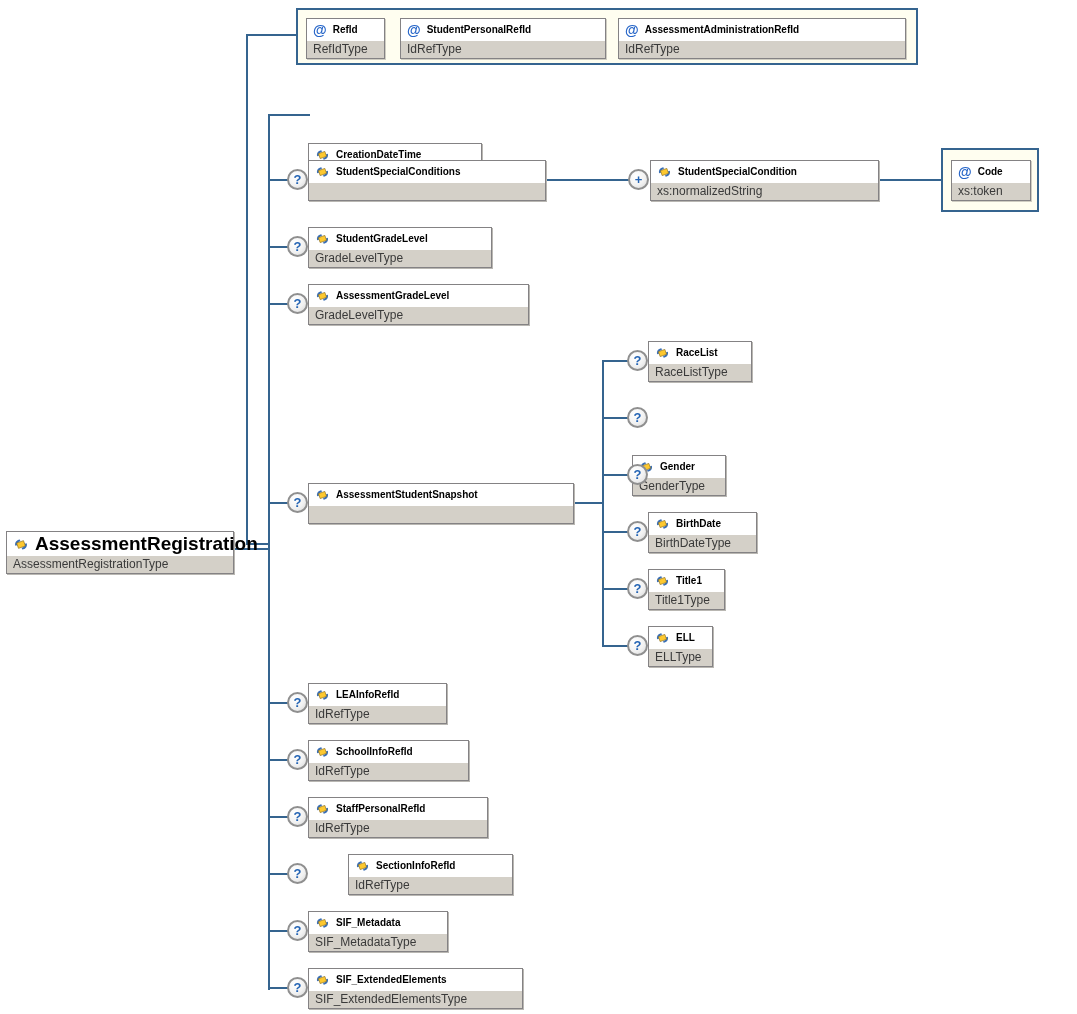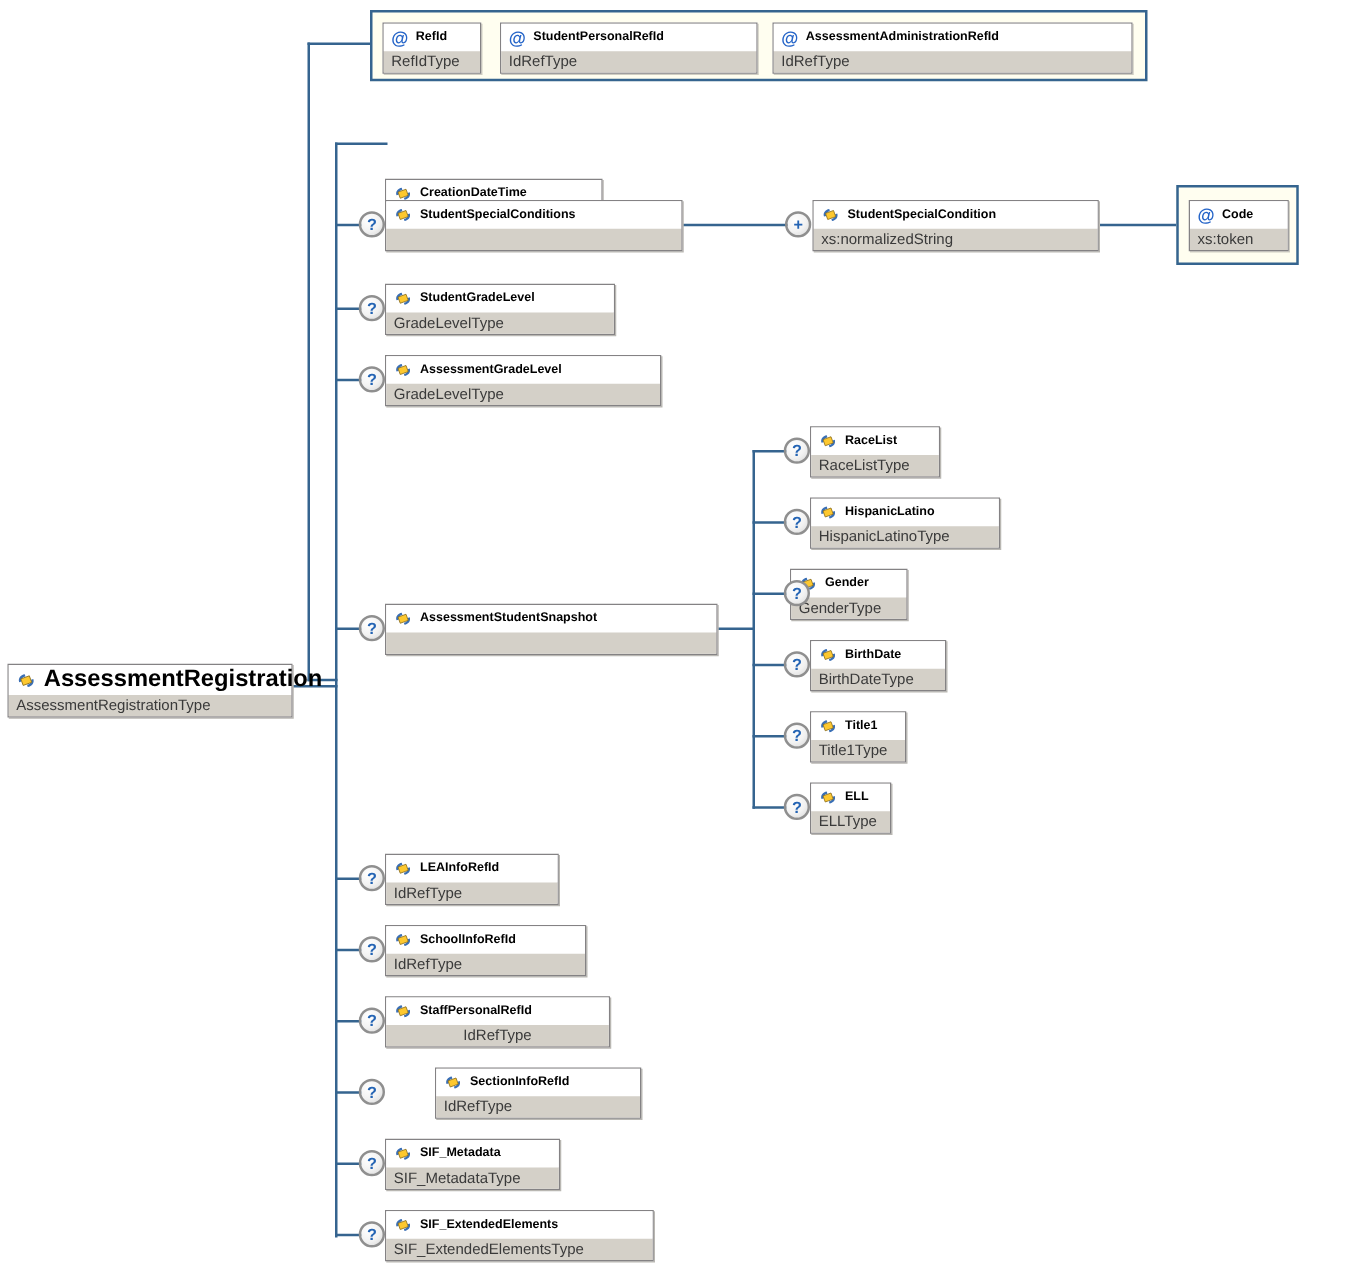--- a/index.html
+++ b/index.html
@@ -274,33 +274,20 @@
             <path d="M2.2 7.2 C1.2 4.4 3.2 1.6 6.4 1.2 L6.9 2.9 C4.8 3.2 3.5 4.9 3.9 6.7 Z" fill="#3a6fb5"></path>
             <path d="M12.8 4.8 C13.8 7.6 11.8 10.4 8.6 10.8 L8.1 9.1 C10.2 8.8 11.5 7.1 11.1 5.3 Z" fill="#3a6fb5"></path>
             <rect x="4.1" y="3.4" width="6.8" height="5.2" transform="rotate(-20 7.5 6)" fill="#fdc82f" stroke="#8a6d1c" stroke-width="0.6"></rect>
           </svg>
         </span>
       <span class="nm">RaceList</span>
     </div>
     <div class="tp">RaceListType</div>
   </div>
 
-  <div class="node" style="left:648px;top:398px;width:150px;">
-    <div class="nrow">
-      <span class="eicon">
-          <svg width="15" height="12" viewBox="0 0 15 12">
-            <path d="M2.2 7.2 C1.2 4.4 3.2 1.6 6.4 1.2 L6.9 2.9 C4.8 3.2 3.5 4.9 3.9 6.7 Z" fill="#3a6fb5"></path>
-            <path d="M12.8 4.8 C13.8 7.6 11.8 10.4 8.6 10.8 L8.1 9.1 C10.2 8.8 11.5 7.1 11.1 5.3 Z" fill="#3a6fb5"></path>
-            <rect x="4.1" y="3.4" width="6.8" height="5.2" transform="rotate(-20 7.5 6)" fill="#fdc82f" stroke="#8a6d1c" stroke-width="0.6"></rect>
-          </svg>
-        </span>
-      <span class="nm">HispanicLatino</span>
-    </div>
-    <div class="tp">HispanicLatinoType</div>
-  </div>
 
   <div class="node" style="left:632px;top:455px;width:92px;">
     <div class="nrow">
       <span class="eicon">
           <svg width="15" height="12" viewBox="0 0 15 12">
             <path d="M2.2 7.2 C1.2 4.4 3.2 1.6 6.4 1.2 L6.9 2.9 C4.8 3.2 3.5 4.9 3.9 6.7 Z" fill="#3a6fb5"></path>
             <path d="M12.8 4.8 C13.8 7.6 11.8 10.4 8.6 10.8 L8.1 9.1 C10.2 8.8 11.5 7.1 11.1 5.3 Z" fill="#3a6fb5"></path>
             <rect x="4.1" y="3.4" width="6.8" height="5.2" transform="rotate(-20 7.5 6)" fill="#fdc82f" stroke="#8a6d1c" stroke-width="0.6"></rect>
           </svg>
         </span>
@@ -372,21 +359,21 @@
             <path d="M2.2 7.2 C1.2 4.4 3.2 1.6 6.4 1.2 L6.9 2.9 C4.8 3.2 3.5 4.9 3.9 6.7 Z" fill="#3a6fb5"></path>
             <path d="M12.8 4.8 C13.8 7.6 11.8 10.4 8.6 10.8 L8.1 9.1 C10.2 8.8 11.5 7.1 11.1 5.3 Z" fill="#3a6fb5"></path>
             <rect x="4.1" y="3.4" width="6.8" height="5.2" transform="rotate(-20 7.5 6)" fill="#fdc82f" stroke="#8a6d1c" stroke-width="0.6"></rect>
           </svg>
         </span>
       <span class="nm">SchoolInfoRefId</span>
     </div>
     <div class="tp">IdRefType</div>
   </div>
 
-  <div class="node" style="left:308px;top:797px;width:178px;text-align:center;">
+  <div class="node" style="left:308px;top:797px;width:178px;">
     <div class="nrow">
       <span class="eicon">
           <svg width="15" height="12" viewBox="0 0 15 12">
             <path d="M2.2 7.2 C1.2 4.4 3.2 1.6 6.4 1.2 L6.9 2.9 C4.8 3.2 3.5 4.9 3.9 6.7 Z" fill="#3a6fb5"></path>
             <path d="M12.8 4.8 C13.8 7.6 11.8 10.4 8.6 10.8 L8.1 9.1 C10.2 8.8 11.5 7.1 11.1 5.3 Z" fill="#3a6fb5"></path>
             <rect x="4.1" y="3.4" width="6.8" height="5.2" transform="rotate(-20 7.5 6)" fill="#fdc82f" stroke="#8a6d1c" stroke-width="0.6"></rect>
           </svg>
         </span>
       <span class="nm">StaffPersonalRefId</span>
     </div>

